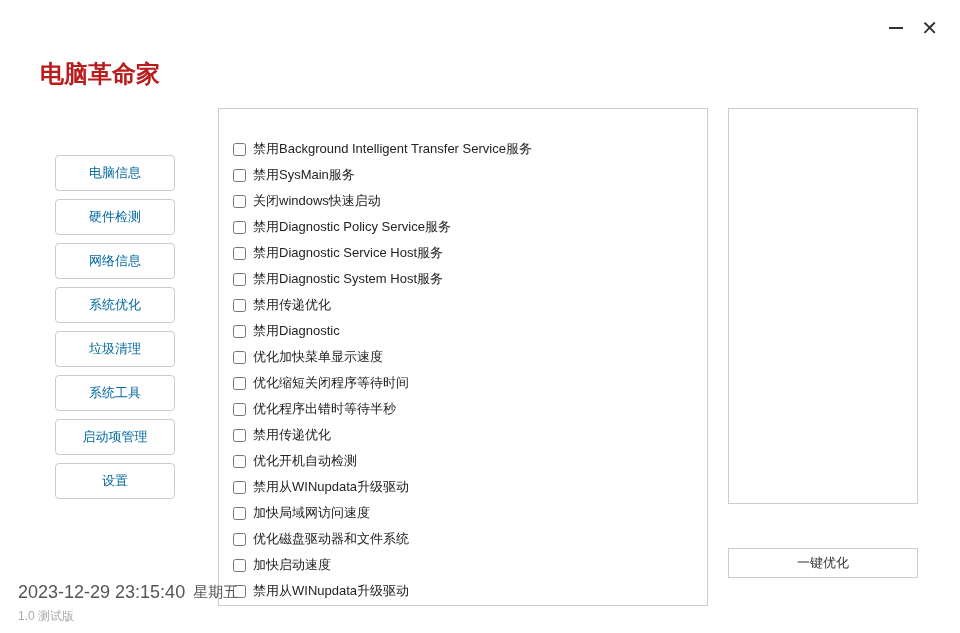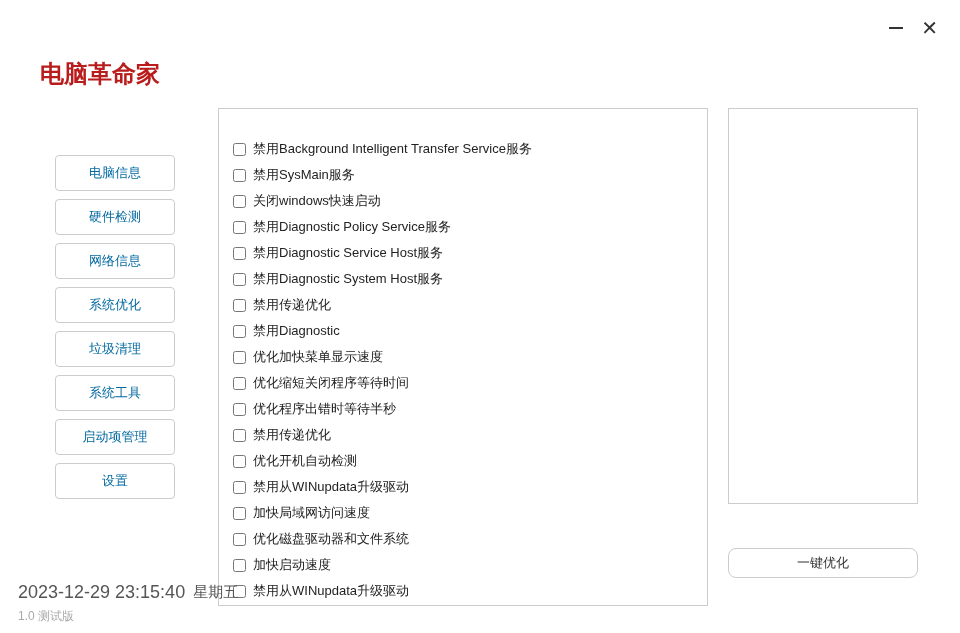--- a/index.html
+++ b/index.html
@@ -118,21 +118,21 @@
       background: #fff;
     }
     .optimize-btn {
       position: absolute;
       top: 548px;
       left: 728px;
       width: 190px;
       height: 30px;
       border: 1px solid #ccc;
       background: #fff;
-      border-radius: 8px;
+      border-radius: 0;
       font-size: 13px;
       color: #333;
       cursor: pointer;
       display: flex;
       align-items: center;
       justify-content: center;
     }
     .bottom-info {
       position: absolute;
       left: 18px;

